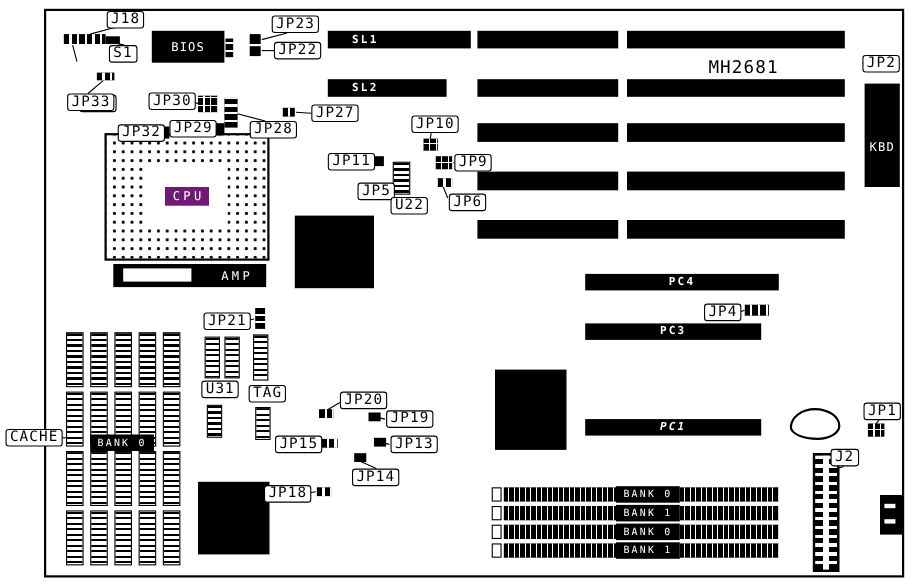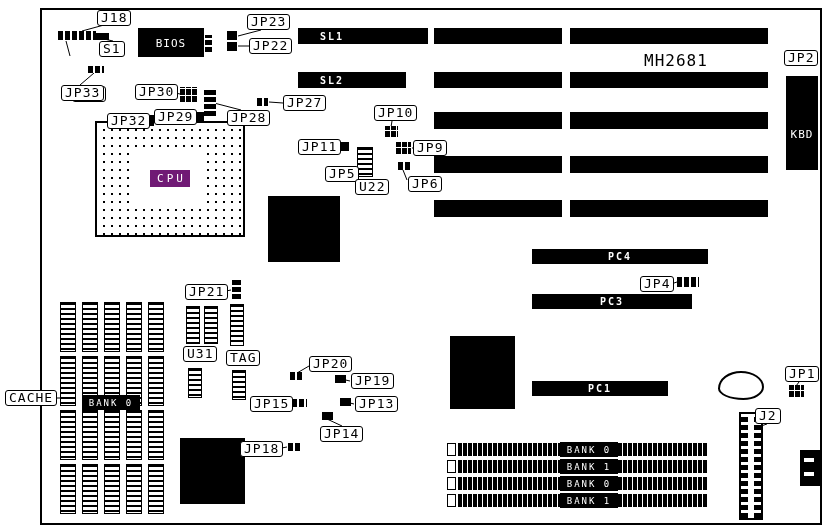--- a/index.html
+++ b/index.html
@@ -123,21 +123,21 @@
     <div class="slot" style="left: 434px; top: 72px; width: 128px; height: 16px;"></div>
     <div class="slot" style="left: 570px; top: 72px; width: 198px; height: 16px;"></div>
     <div class="slot" style="left: 434px; top: 112px; width: 128px; height: 17px;"></div>
     <div class="slot" style="left: 570px; top: 112px; width: 198px; height: 17px;"></div>
     <div class="slot" style="left: 434px; top: 156px; width: 128px; height: 17px;"></div>
     <div class="slot" style="left: 570px; top: 156px; width: 198px; height: 17px;"></div>
     <div class="slot" style="left: 434px; top: 200px; width: 128px; height: 17px;"></div>
     <div class="slot" style="left: 570px; top: 200px; width: 198px; height: 17px;"></div>
     <div class="slot center" style="left: 532px; top: 249px; width: 176px; height: 15px;">PC4</div>
     <div class="slot center" style="left: 532px; top: 294px; width: 160px; height: 15px;">PC3</div>
-    <div class="slot center" style="left: 532px; top: 381px; width: 136px; height: 15px;">PC1</div>
+    <div class="slot center" style="left: 532px; top: 381px; width: 160px; height: 15px; font-style: italic;">PC1</div>
     <div class="chip" style="left: 138px; top: 28px; width: 66px; height: 29px;">
       <span style="top: 50%; text-align: center;">BIOS</span>
     </div>
     <div class="chip" style="left: 786px; top: 76px; width: 32px; height: 94px;">
       <span style="top: 62%;">KBD</span>
     </div>
     <div class="chip" style="left: 268px; top: 196px; width: 72px; height: 66px;"></div>
     <div class="chip" style="left: 180px; top: 438px; width: 65px; height: 66px;"></div>
     <div class="chip" style="left: 450px; top: 336px; width: 65px; height: 73px;"></div>
     <div class="socket" style="left: 186px; top: 306px; width: 14px; height: 38px;"></div>
@@ -203,16 +203,20 @@
     <div class="conn pins-h" style="left: 292px; top: 399px; width: 15px; height: 8px;"></div>
     <div class="conn" style="left: 340px; top: 398px; width: 11px; height: 8px;"></div>
     <div class="conn" style="left: 322px; top: 412px; width: 11px; height: 8px;"></div>
     <div class="conn pins-h" style="left: 288px; top: 443px; width: 13px; height: 8px;"></div>
     <div class="conn grid" style="left: 789px; top: 385px; width: 15px; height: 12px;"></div>
     <div class="cpu" style="left: 95px; top: 121px; width: 150px; height: 116px;">
       <div class="cpu-center">
         <div class="cpu-tag">CPU</div>
       </div>
     </div>
+    <div class="amp" style="left: 103px; top: 240px; width: 139px; height: 21px;">
+      <div class="inset"></div>
+      <span>AMP</span>
+    </div>
     <div class="blob" style="left: 718px; top: 371px; width: 46px; height: 29px;"></div>
     <div class="pinheader" style="left: 739px; top: 412px; width: 24px; height: 108px;"></div>
     <div class="power" style="left: 800px; top: 450px; width: 21px; height: 36px;"></div>
   </div>
 
 </body></html>

